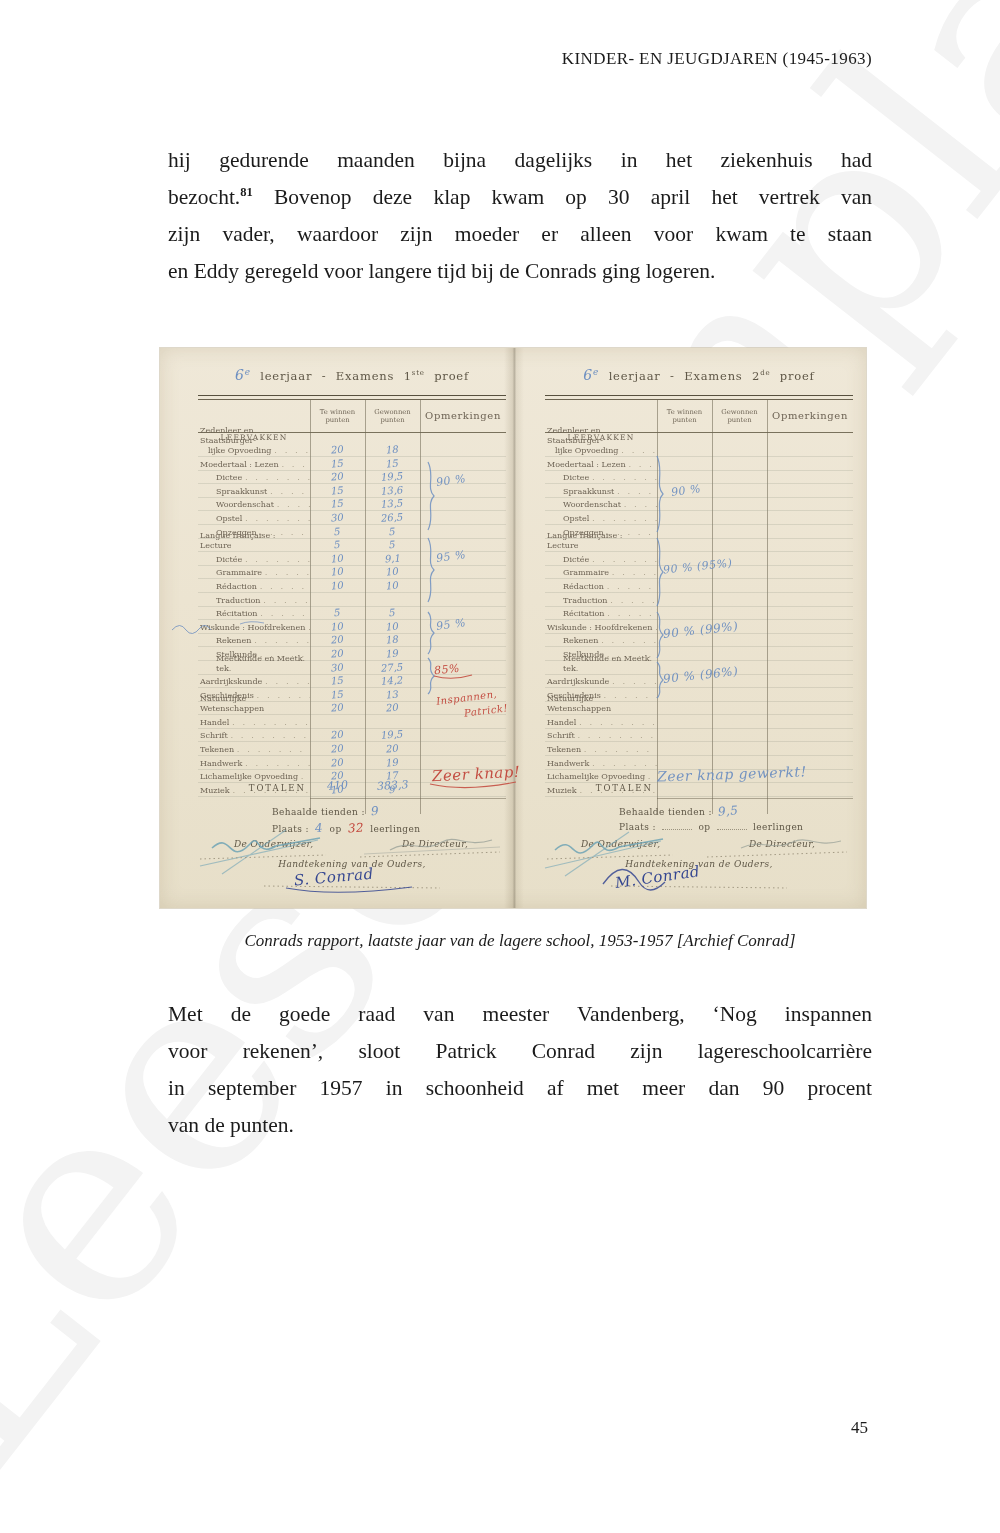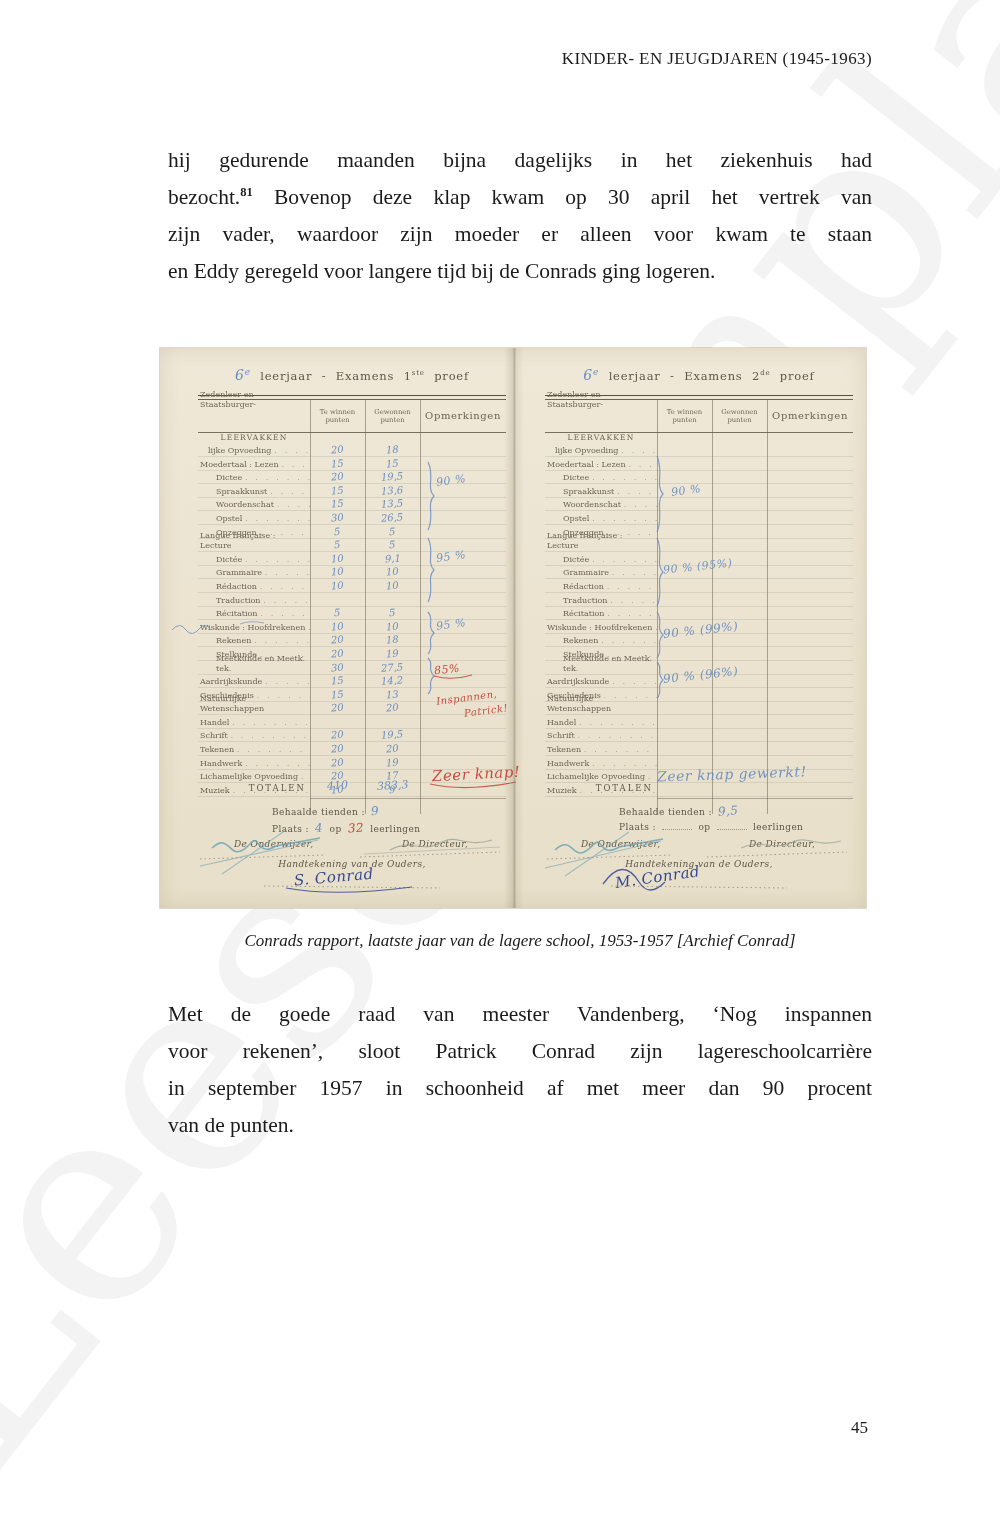--- a/index.html
+++ b/index.html
@@ -43,21 +43,21 @@
   .th.num{width:55px;font-size:6.8px;}
   .th.rem{width:86px;font-size:10px;letter-spacing:.6px;}
   .vline{position:absolute;top:38px;height:414px;width:1px;background:rgba(110,102,82,.55);}
   .v1{left:112px;} .v2{left:167px;} .v3{left:222px;}
   .tline{position:absolute;top:436px;left:112px;width:196px;height:1px;background:rgba(110,102,82,.5);}
   .rows{position:absolute;top:70px;left:0;width:308px;}
   .rrow{display:flex;align-items:flex-end;height:12.6px;border-bottom:1px solid rgba(128,136,118,.20);
         font-size:8px;line-height:10px;}
   .rrow.tall{height:24px;}
   .c-sub{width:112px;padding-left:2px;box-sizing:border-box;overflow:hidden;}
-  .c-sub .lwrap{display:flex;margin-top:36px;}
+  .c-sub .lwrap{display:flex;}
   .c-sub .ind1{padding-left:16px;}
   .dots{flex:1;overflow:hidden;white-space:nowrap;letter-spacing:3px;font-size:7px;color:#918871;padding-left:3px;}
   .c-tw,.c-gw{width:55px;text-align:center;}
   .c-rem{width:86px;}
   .val{font-family:"DejaVu Serif",serif;font-style:italic;color:#6d8fc1;font-size:10px;
        display:inline-block;transform:rotate(-4deg);line-height:10px;}
   .trow{position:absolute;top:412px;left:0;width:308px;display:flex;align-items:flex-end;}
   .t-label{width:112px;text-align:right;font-size:8.5px;letter-spacing:2px;padding-right:4px;box-sizing:border-box;color:#5f5747;}
   .t-tw,.t-gw{width:55px;text-align:center;}
   .t-val{font-family:"DejaVu Serif",serif;font-style:italic;color:#6d8fc1;font-size:11px;display:inline-block;transform:rotate(-4deg);}

